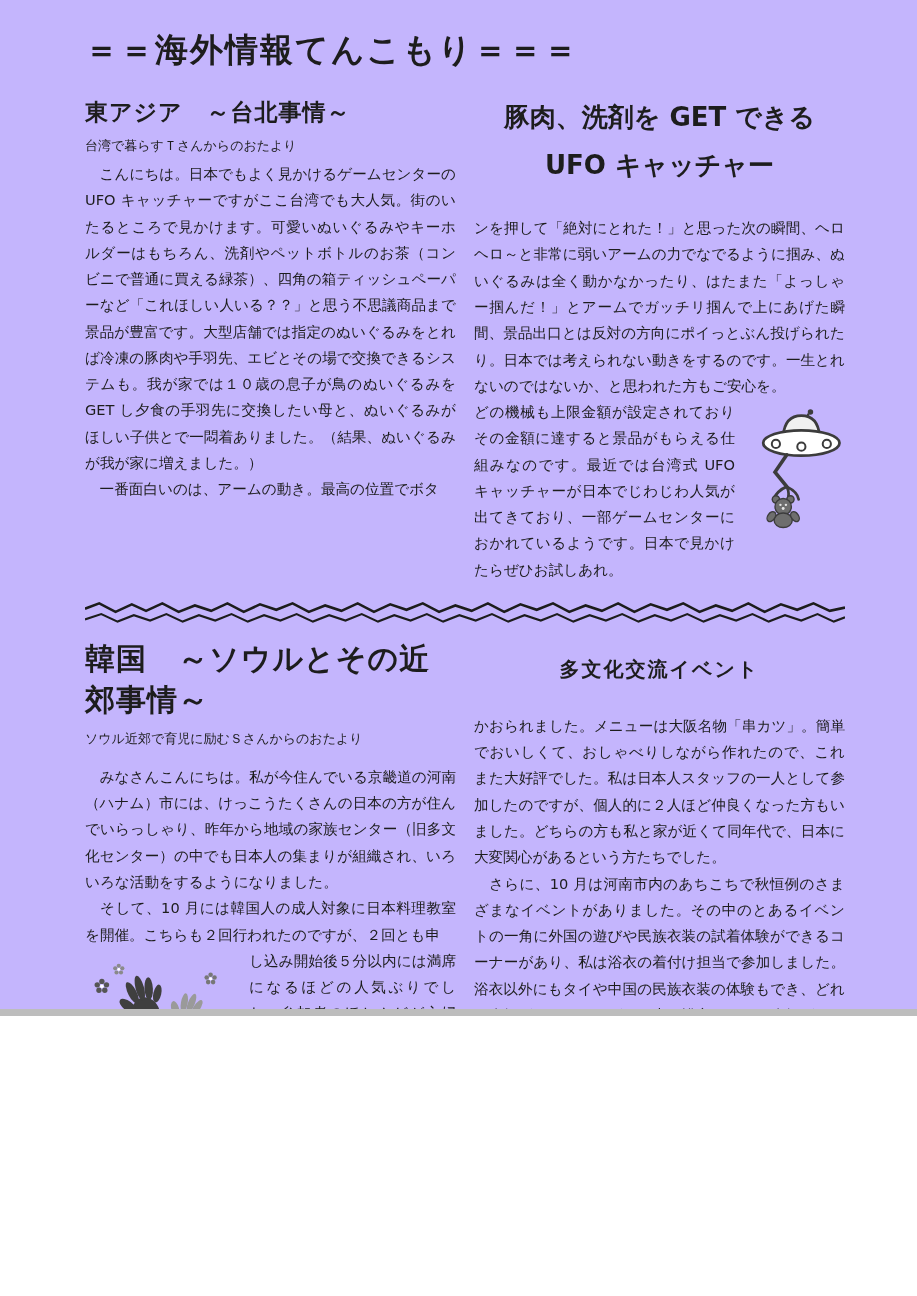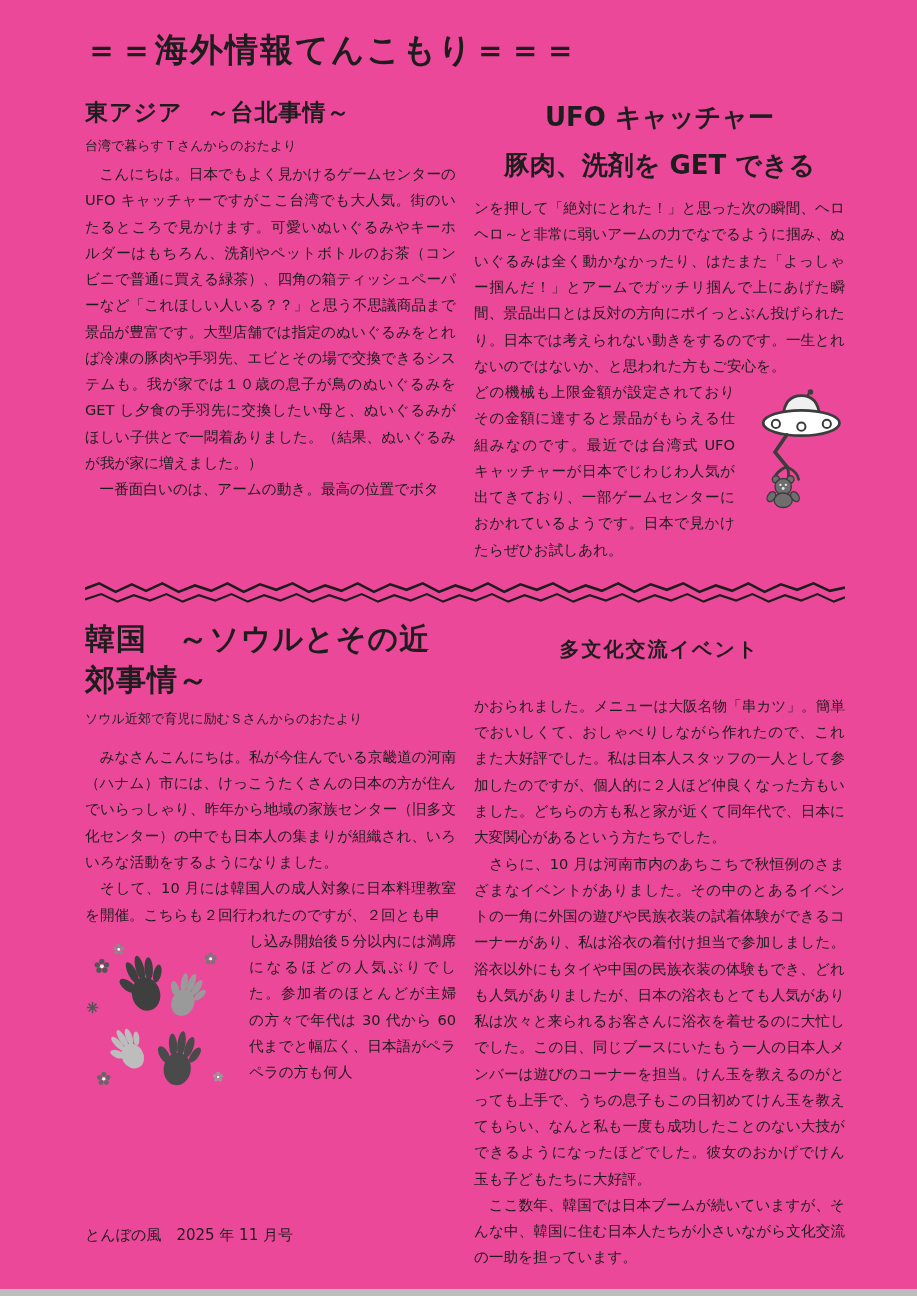--- a/index.html
+++ b/index.html
@@ -4,24 +4,24 @@
 <style>
   * { margin:0; padding:0; box-sizing:border-box; }
   html,body { background:#ffffff; }
   body {
     width:917px; height:1296px;
     font-family:"DejaVu Sans","Liberation Sans",sans-serif;
     color:#1d1d1d;
   }
   .page {
     position:relative;
-    width:917px; height:1296px;
+    width:917px; height:1016px;
     padding:26px 72px 0 85px;
     overflow:hidden;
-    background:#ec4899;
+    background:#c4b5fd;
   }
   .masthead {
     font-size:33px; font-weight:bold; letter-spacing:2px;
     margin:2px 0 0 0;
   }
   .section-grid {
     display:grid;
     grid-template-columns:1fr 1fr;
     column-gap:18px;
   }
@@ -30,21 +30,21 @@
   .col-heading { font-size:23px; font-weight:bold; letter-spacing:1px; }
   .korea .col-heading { font-size:30px; }
   .col-subheading { font-size:13px; font-weight:normal; margin-top:9px; }
   .body-text p {
     font-size:14.6px;
     line-height:1.8;
     text-align:justify;
     margin:0;
   }
   .taipei-left-body  { margin-top:6px; }
-  .taipei-right-body { margin-top:6px; }
+  .taipei-right-body { margin-top:26px; }
   .korea-left-body   { margin-top:16px; }
   .korea-right-body  { margin-top:30px; }
   .headline { text-align:center; font-weight:bold; }
   .taipei .headline { font-size:26px; line-height:1.85; margin-top:-4px; }
   .taipei .headline .headline-line { display:block; }
   .korea .headline { font-size:20px; margin-top:17px; letter-spacing:2px; }
   .ufo-svg {
     float:right;
     width:100px; height:126px;
     margin:6px 0 2px 10px;
@@ -82,22 +82,22 @@
     <div class="col">
       <h2 class="col-heading">東アジア　～台北事情～</h2>
       <div class="col-subheading">台湾で暮らすＴさんからのおたより</div>
       <div class="body-text taipei-left-body">
         <p>　こんにちは。日本でもよく見かけるゲームセンターの UFO キャッチャーですがここ台湾でも大人気。街のいたるところで見かけます。可愛いぬいぐるみやキーホルダーはもちろん、洗剤やペットボトルのお茶（コンビニで普通に買える緑茶）、四角の箱ティッシュペーパーなど「これほしい人いる？？」と思う不思議商品まで景品が豊富です。大型店舗では指定のぬいぐるみをとれば冷凍の豚肉や手羽先、エビとその場で交換できるシステムも。我が家では１０歳の息子が鳥のぬいぐるみを GET し夕食の手羽先に交換したい母と、ぬいぐるみがほしい子供とで一悶着ありました。（結果、ぬいぐるみが我が家に増えました。）</p>
         <p>　一番面白いのは、アームの動き。最高の位置でボタ</p>
       </div>
     </div>
     <div class="col">
       <h2 class="headline">
+        <span class="headline-line">豚肉、洗剤を GET できる</span>
         <span class="headline-line">UFO キャッチャー</span>
-        <span class="headline-line">豚肉、洗剤を GET できる</span>
       </h2>
       <div class="body-text taipei-right-body">
         <p>ンを押して「絶対にとれた！」と思った次の瞬間、ヘロヘロ～と非常に弱いアームの力でなでるように掴み、ぬいぐるみは全く動かなかったり、はたまた「よっしゃー掴んだ！」とアームでガッチリ掴んで上にあげた瞬間、景品出口とは反対の方向にポイっとぶん投げられたり。日本では考えられない動きをするのです。一生とれないのではないか、と思われた方もご安心を。</p>
         <svg class="ufo-svg" viewBox="0 0 110 135" aria-hidden="true">
           <circle cx="72" cy="6" r="3" fill="#3c3c3c"></circle>
           <line x1="70" y1="8" x2="63" y2="20" stroke="#3c3c3c" stroke-width="2.5"></line>
           <path d="M42 32 Q44 10 62 10 Q80 10 82 32 Z" fill="#f0f0f0" stroke="#3c3c3c" stroke-width="3"></path>
           <ellipse cx="62" cy="40" rx="42" ry="14" fill="#ffffff" stroke="#3c3c3c" stroke-width="3"></ellipse>
           <circle cx="34" cy="41" r="4.5" fill="none" stroke="#3c3c3c" stroke-width="2.2"></circle>
           <circle cx="62" cy="44" r="4.5" fill="none" stroke="#3c3c3c" stroke-width="2.2"></circle>

